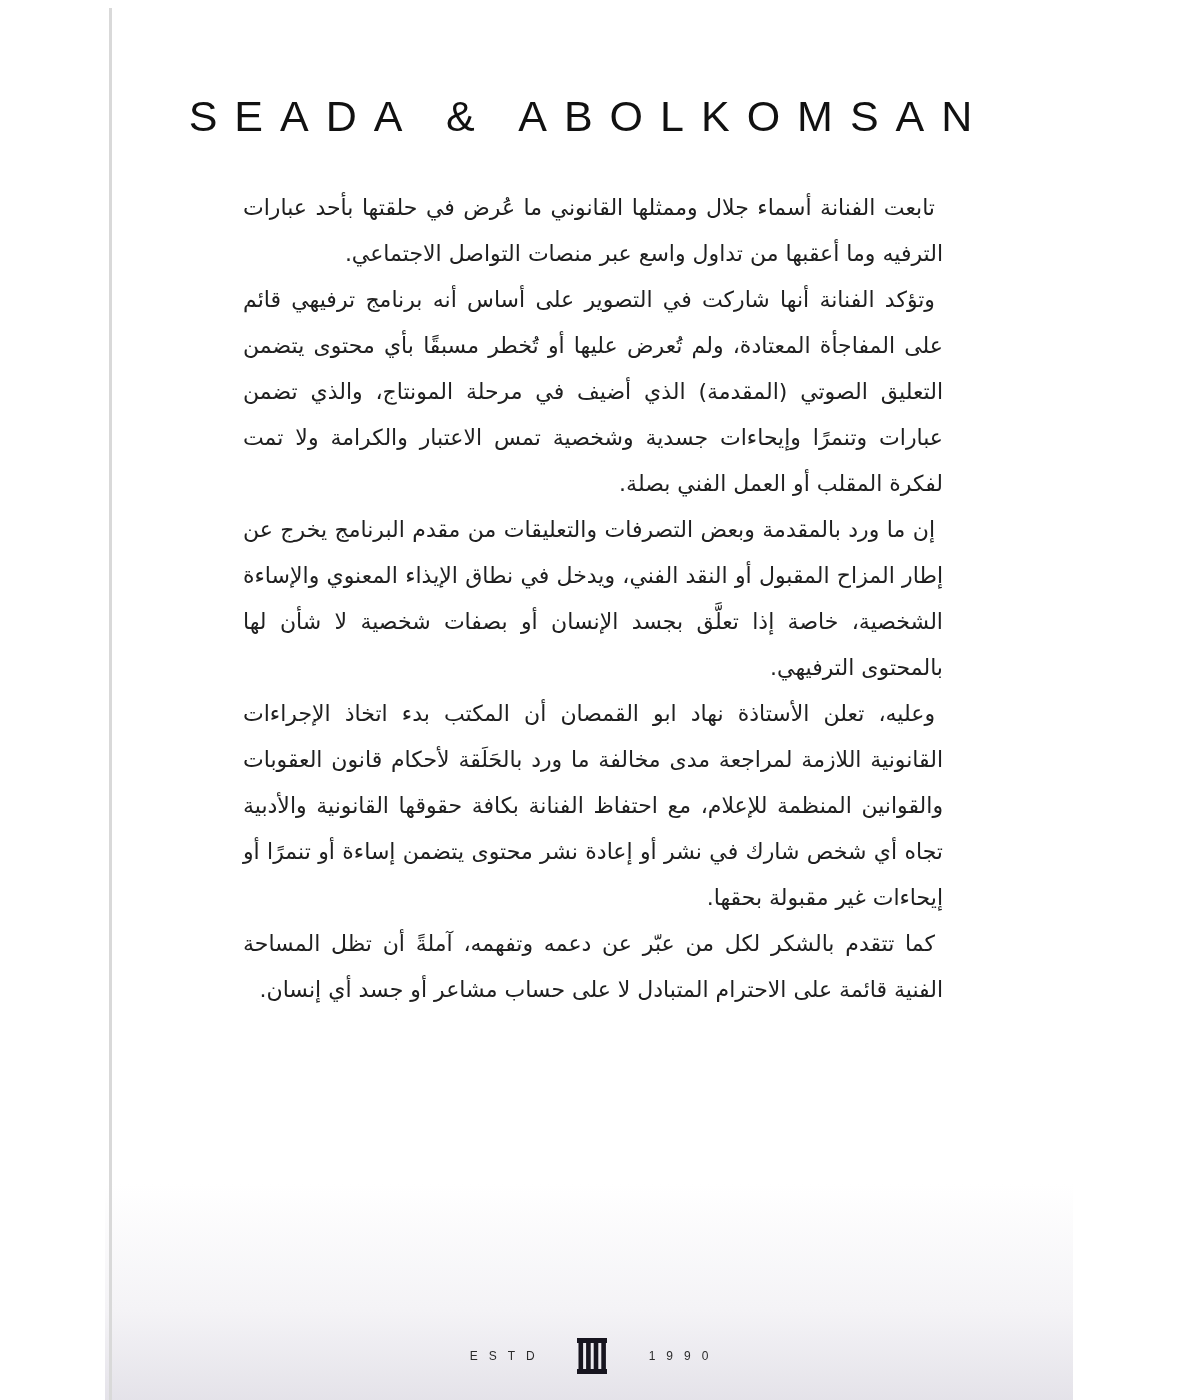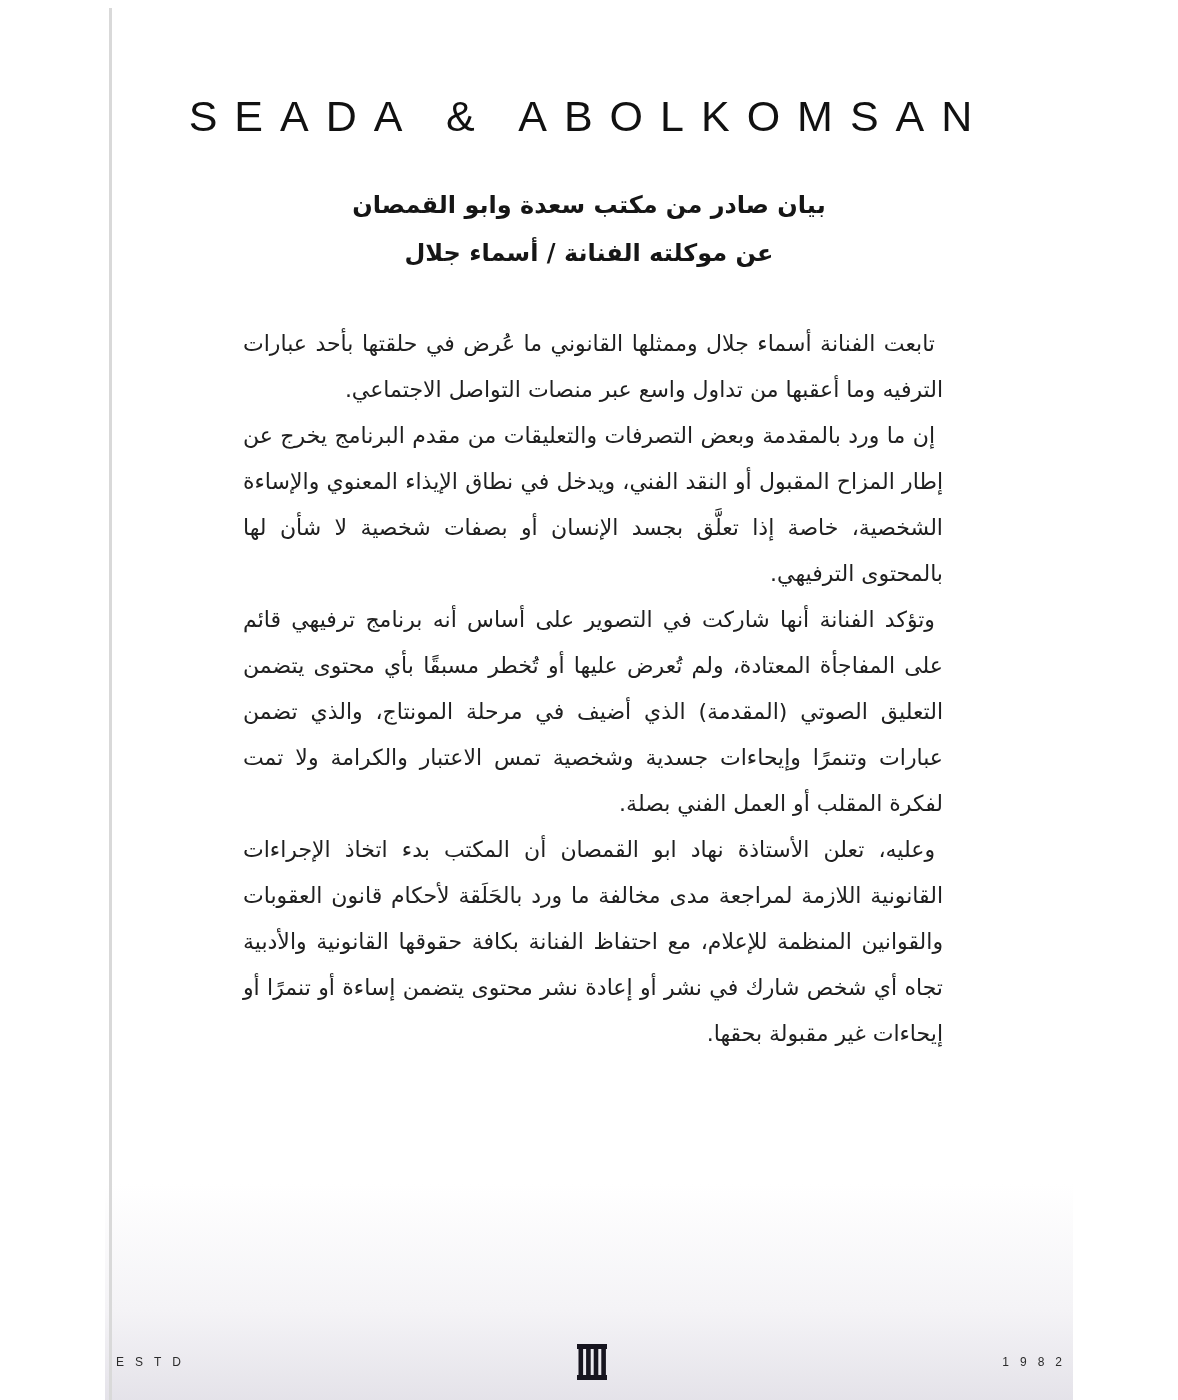--- a/index.html
+++ b/index.html
@@ -58,24 +58,24 @@
   }
   .body-text p {
     margin: 0;
     padding: 0;
     text-indent: 8px;
   }
   .footer {
     position: absolute;
     left: 0;
     right: 0;
-    bottom: 28px;
+    bottom: 34px;
     display: flex;
     align-items: center;
-    justify-content: space-between;
+    justify-content: center;
     gap: 30px;
   }
   .footer .estd, .footer .year {
     font-family: "Liberation Sans", sans-serif;
     font-size: 12px;
     color: #2b2b2b;
     letter-spacing: 11px;
     text-indent: 11px; 
     white-space: nowrap;
   }
@@ -95,41 +95,38 @@
   }
 </style>
 </head>
 <body>
 
 <div class="page">
   <div class="left-edge-line"></div>
 
   <div class="brand">SEADA &amp; ABOLKOMSAN</div>
 
-  <div class="statement-title">
-    <div>بيان صادر من مكتب سعدة وابو القمصان</div>
-    <div>عن موكلته الفنانة / أسماء جلال</div>
-  </div>
 
   <div class="body-text">
     <p>تابعت الفنانة أسماء جلال وممثلها القانوني ما عُرض في حلقتها بأحد عبارات الترفيه وما أعقبها من تداول واسع عبر منصات التواصل الاجتماعي.</p>
+    <p>وتؤكد الفنانة أنها شاركت في التصوير على أساس أنه برنامج ترفيهي قائم على المفاجأة المعتادة، ولم تُعرض عليها أو تُخطر مسبقًا بأي محتوى يتضمن التعليق الصوتي (المقدمة) الذي أضيف في مرحلة المونتاج، والذي تضمن عبارات وتنمرًا وإيحاءات جسدية وشخصية تمس الاعتبار والكرامة ولا تمت لفكرة المقلب أو العمل الفني بصلة.</p>
     <p>إن ما ورد بالمقدمة وبعض التصرفات والتعليقات من مقدم البرنامج يخرج عن إطار المزاح المقبول أو النقد الفني، ويدخل في نطاق الإيذاء المعنوي والإساءة الشخصية، خاصة إذا تعلَّق بجسد الإنسان أو بصفات شخصية لا شأن لها بالمحتوى الترفيهي.</p>
-    <p>وتؤكد الفنانة أنها شاركت في التصوير على أساس أنه برنامج ترفيهي قائم على المفاجأة المعتادة، ولم تُعرض عليها أو تُخطر مسبقًا بأي محتوى يتضمن التعليق الصوتي (المقدمة) الذي أضيف في مرحلة المونتاج، والذي تضمن عبارات وتنمرًا وإيحاءات جسدية وشخصية تمس الاعتبار والكرامة ولا تمت لفكرة المقلب أو العمل الفني بصلة.</p>
     <p>وعليه، تعلن الأستاذة نهاد ابو القمصان أن المكتب بدء اتخاذ الإجراءات القانونية اللازمة لمراجعة مدى مخالفة ما ورد بالحَلَقة لأحكام قانون العقوبات والقوانين المنظمة للإعلام، مع احتفاظ الفنانة بكافة حقوقها القانونية والأدبية تجاه أي شخص شارك في نشر أو إعادة نشر محتوى يتضمن إساءة أو تنمرًا أو إيحاءات غير مقبولة بحقها.</p>
+    <p>كما تتقدم بالشكر لكل من عبّر عن دعمه وتفهمه، آملةً أن تظل المساحة الفنية قائمة على الاحترام المتبادل لا على حساب مشاعر أو جسد أي إنسان.</p>
   </div>
 
   <div class="footer">
     <span class="estd">ESTD</span>
     <span class="logo-mark">
       <svg width="32" height="36" viewBox="0 0 32 36" xmlns="http://www.w3.org/2000/svg">
         <rect x="1" y="0" width="30" height="5" fill="#17151f"></rect>
         <rect x="1" y="31" width="30" height="5" fill="#17151f"></rect>
         <rect x="2.5" y="4" width="4.6" height="28" fill="#17151f"></rect>
         <rect x="10.1" y="4" width="4.6" height="28" fill="#17151f"></rect>
         <rect x="17.7" y="4" width="4.6" height="28" fill="#17151f"></rect>
         <rect x="25.3" y="4" width="4.6" height="28" fill="#17151f"></rect>
       </svg>
     </span>
-    <span class="year">1982</span>
+    <span class="year">1990</span>
   </div>
 
   <div class="bottom-bar"></div>
 </div>
 
 </body></html>

